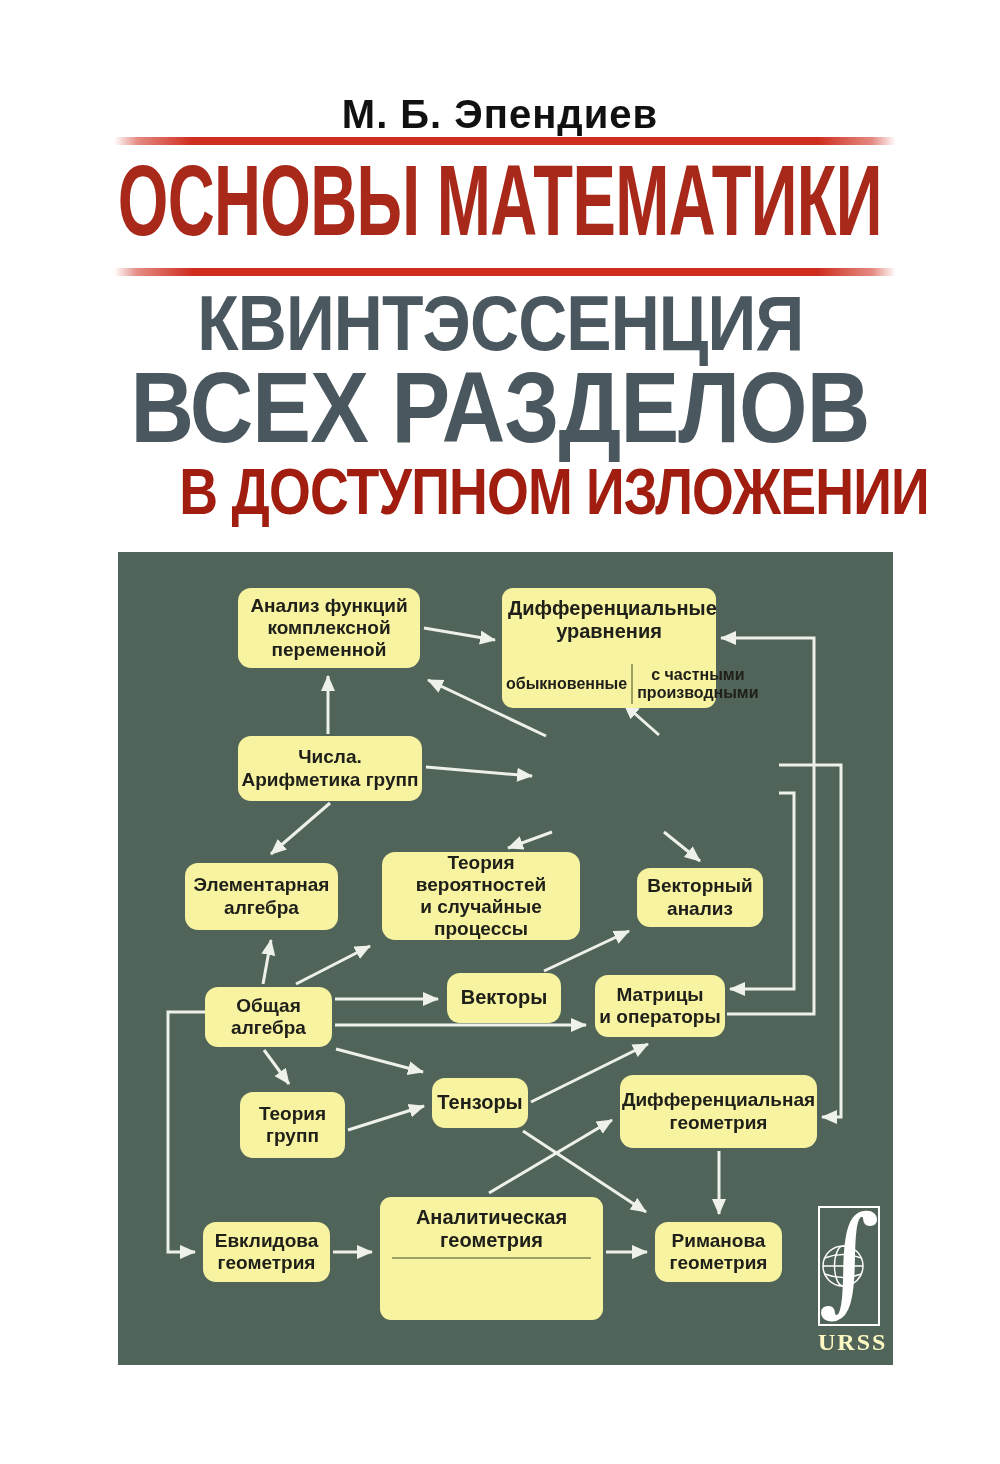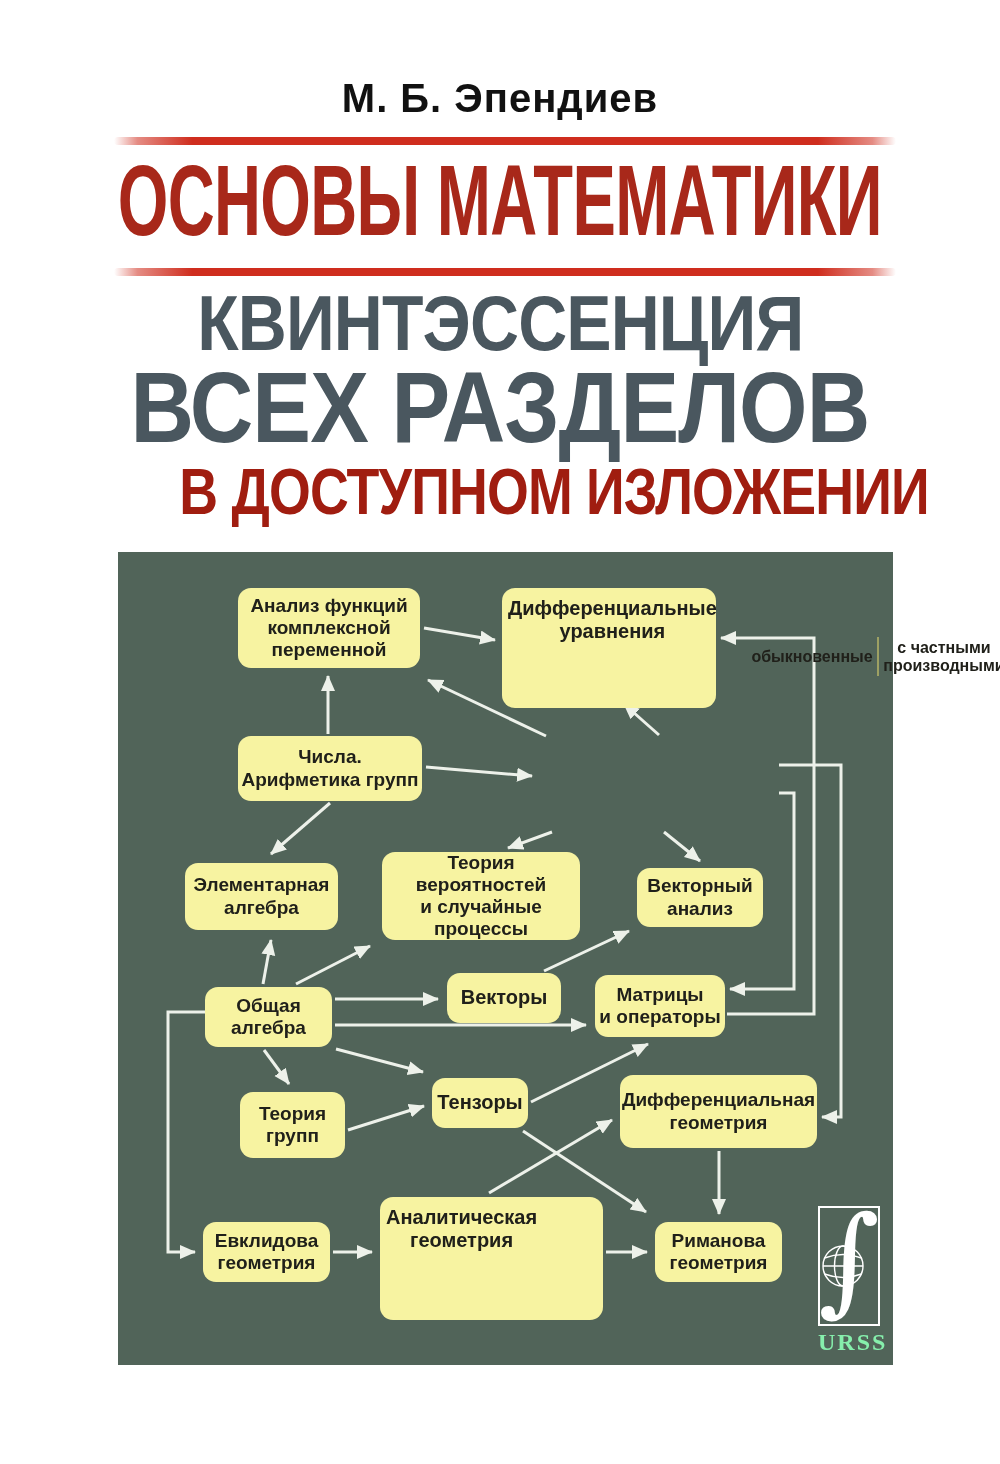--- a/index.html
+++ b/index.html
@@ -13,21 +13,21 @@
     --box-text:#20201a;
     --divider-olive:#9da063;
     --arrow:#edf1ea;
   }
   html,body{margin:0;padding:0;background:#ffffff;}
   .page{position:relative;width:1000px;height:1464px;background:#ffffff;overflow:hidden;
         font-family:"Liberation Sans",sans-serif;}
   .hwrap{position:absolute;left:0;width:1000px;display:flex;justify-content:center;}
   .hwrap > span{display:inline-block;white-space:nowrap;line-height:1;font-weight:700;}
   .author{top:78px;}
-  .author > span{font-size:40px;color:var(--author-text);letter-spacing:1px;}
+  .author > span{font-size:40px;color:var(--author-text);letter-spacing:1px;margin-top:16px;}
   .redrule{position:absolute;left:114px;width:782px;height:8px;border-radius:4px;
     background:linear-gradient(90deg, rgba(207,45,30,0) 0%, rgba(207,45,30,.55) 3%, var(--accent-red) 10%, var(--accent-red) 90%, rgba(207,45,30,.55) 97%, rgba(207,45,30,0) 100%);}
   .rule-top{top:137px;}
   .rule-bottom{top:268px;}
   .h-main{top:150px;}
   .h-main > span{font-size:100px;font-weight:900;color:var(--title-red);transform:scaleX(.65);letter-spacing:-1px;}
   .h-sub1{top:284px;}
   .h-sub1 > span{font-size:78px;font-weight:900;color:var(--subtitle-slate);transform:scaleX(.87);letter-spacing:-1px;}
   .h-sub2{top:357px;}
   .h-sub2 > span{font-size:100px;font-weight:900;color:var(--subtitle-slate);transform:scaleX(.88);letter-spacing:-1px;}
@@ -36,35 +36,35 @@
 
   .panel{position:absolute;left:118px;top:552px;width:775px;height:813px;background:var(--panel-bg);}
   .edges{position:absolute;left:0;top:0;width:775px;height:813px;}
   .edges path{stroke:var(--arrow);stroke-width:3;fill:none;}
 
   .node{position:absolute;background:var(--box-bg);border-radius:13px;color:var(--box-text);
         display:flex;align-items:center;justify-content:center;text-align:center;
         font-weight:700;font-size:19px;line-height:1.16;white-space:pre-line;}
   .fs18{font-size:18px;}
   .fs20{font-size:20px;}
-  .split{flex-direction:row;align-items:stretch;justify-content:flex-start;padding:7px 0 6px;}
+  .split{flex-direction:column;align-items:stretch;justify-content:flex-start;padding:7px 0 6px;border-radius:11px;}
   .ntitle{font-size:20px;line-height:1.15;padding:2px 6px 0;}
   .nrule{height:2px;background:var(--divider-olive);margin:5px 12px 0;}
   .ncells{flex:1;display:flex;align-items:center;margin-top:16px;text-align:center;}
   .ncell{font-size:16px;line-height:1.12;padding:2px 4px;}
   .ncell-a{flex:0 0 47%;}
   .ncell-b{flex:1;border-left:2px solid var(--divider-olive);}
 
   .urss{position:absolute;left:700px;top:654px;width:62px;text-align:center;}
   .urss-frame{position:relative;width:62px;height:120px;border:2px solid #ffffff;box-sizing:border-box;}
   .urss-frame svg{position:absolute;left:-2px;top:-2px;}
   .urss-frame svg *{stroke:#ffffff;fill:none;stroke-width:1.4;}
   .urss-frame svg text{stroke:none;fill:#ffffff;}
   .urss-text{margin-top:4px;font-family:"Liberation Serif",serif;font-weight:700;font-size:24px;
-             color:#86efac;letter-spacing:2px;line-height:1;}
+             color:#fef9c3;letter-spacing:2px;line-height:1;}
 </style>
 </head>
 <body>
 
 <div class="page">
 
   <div class="hwrap author">
     <span>М. Б. Эпендиев</span>
   </div>
 

